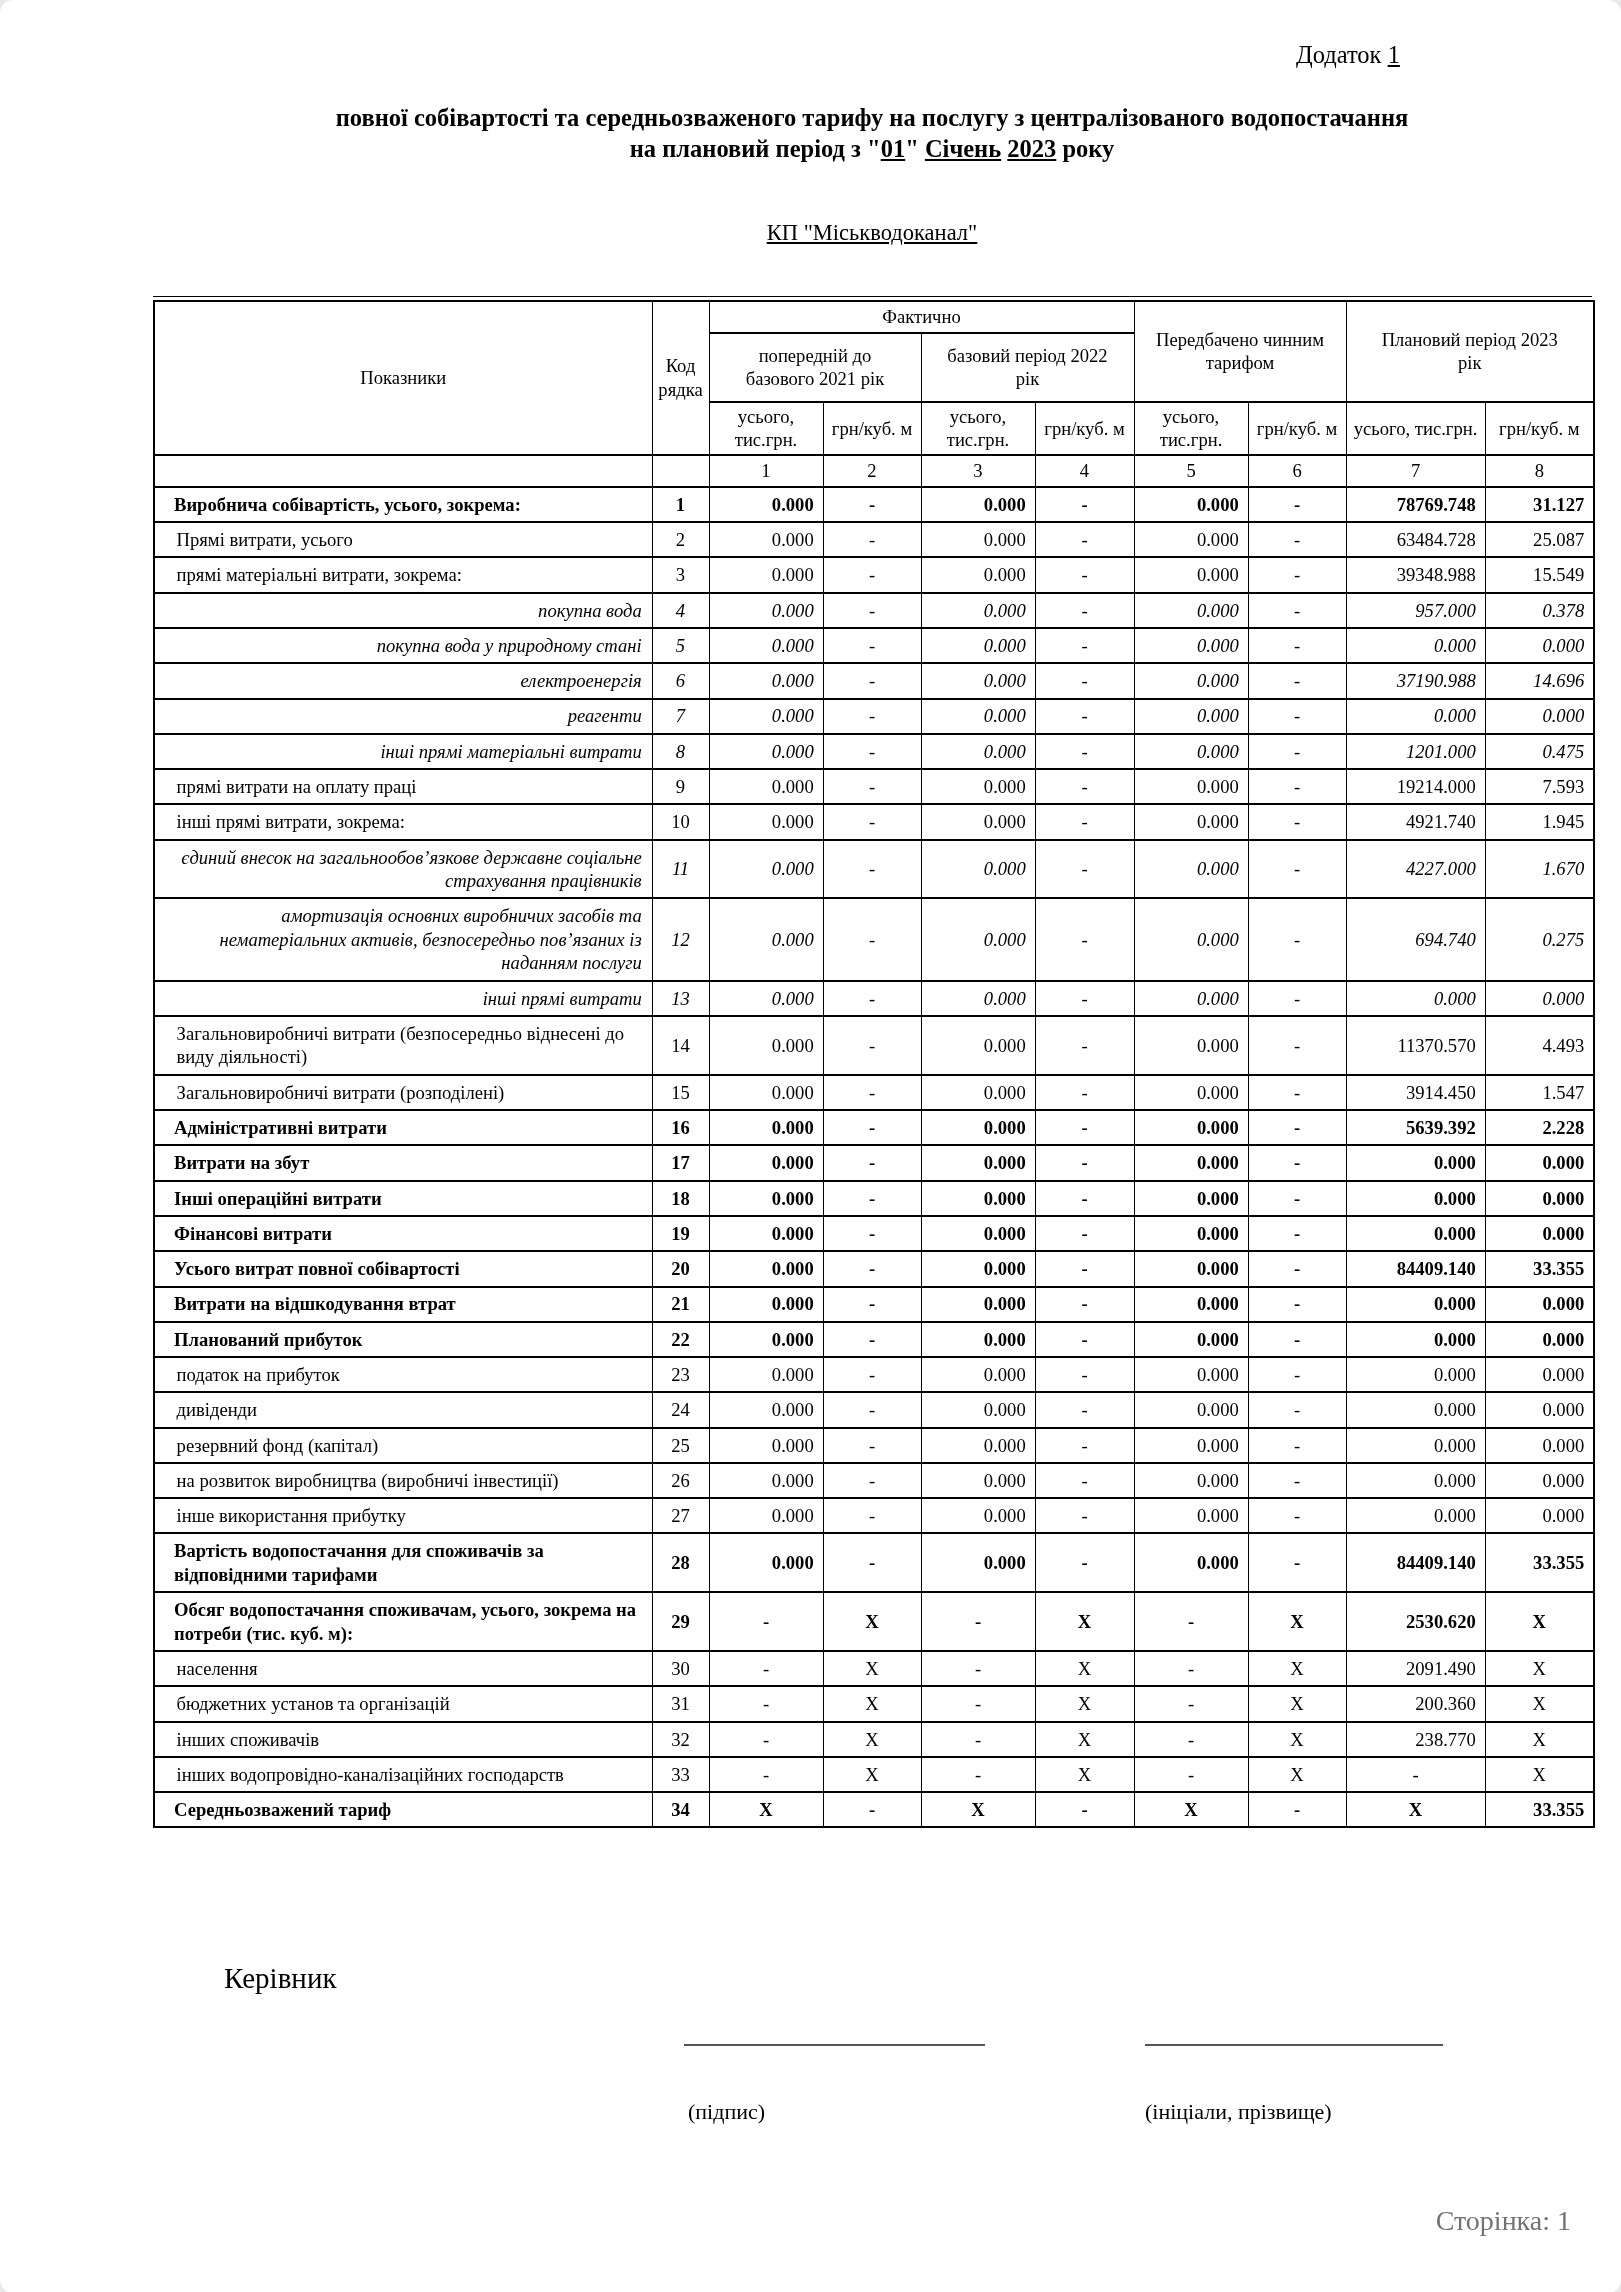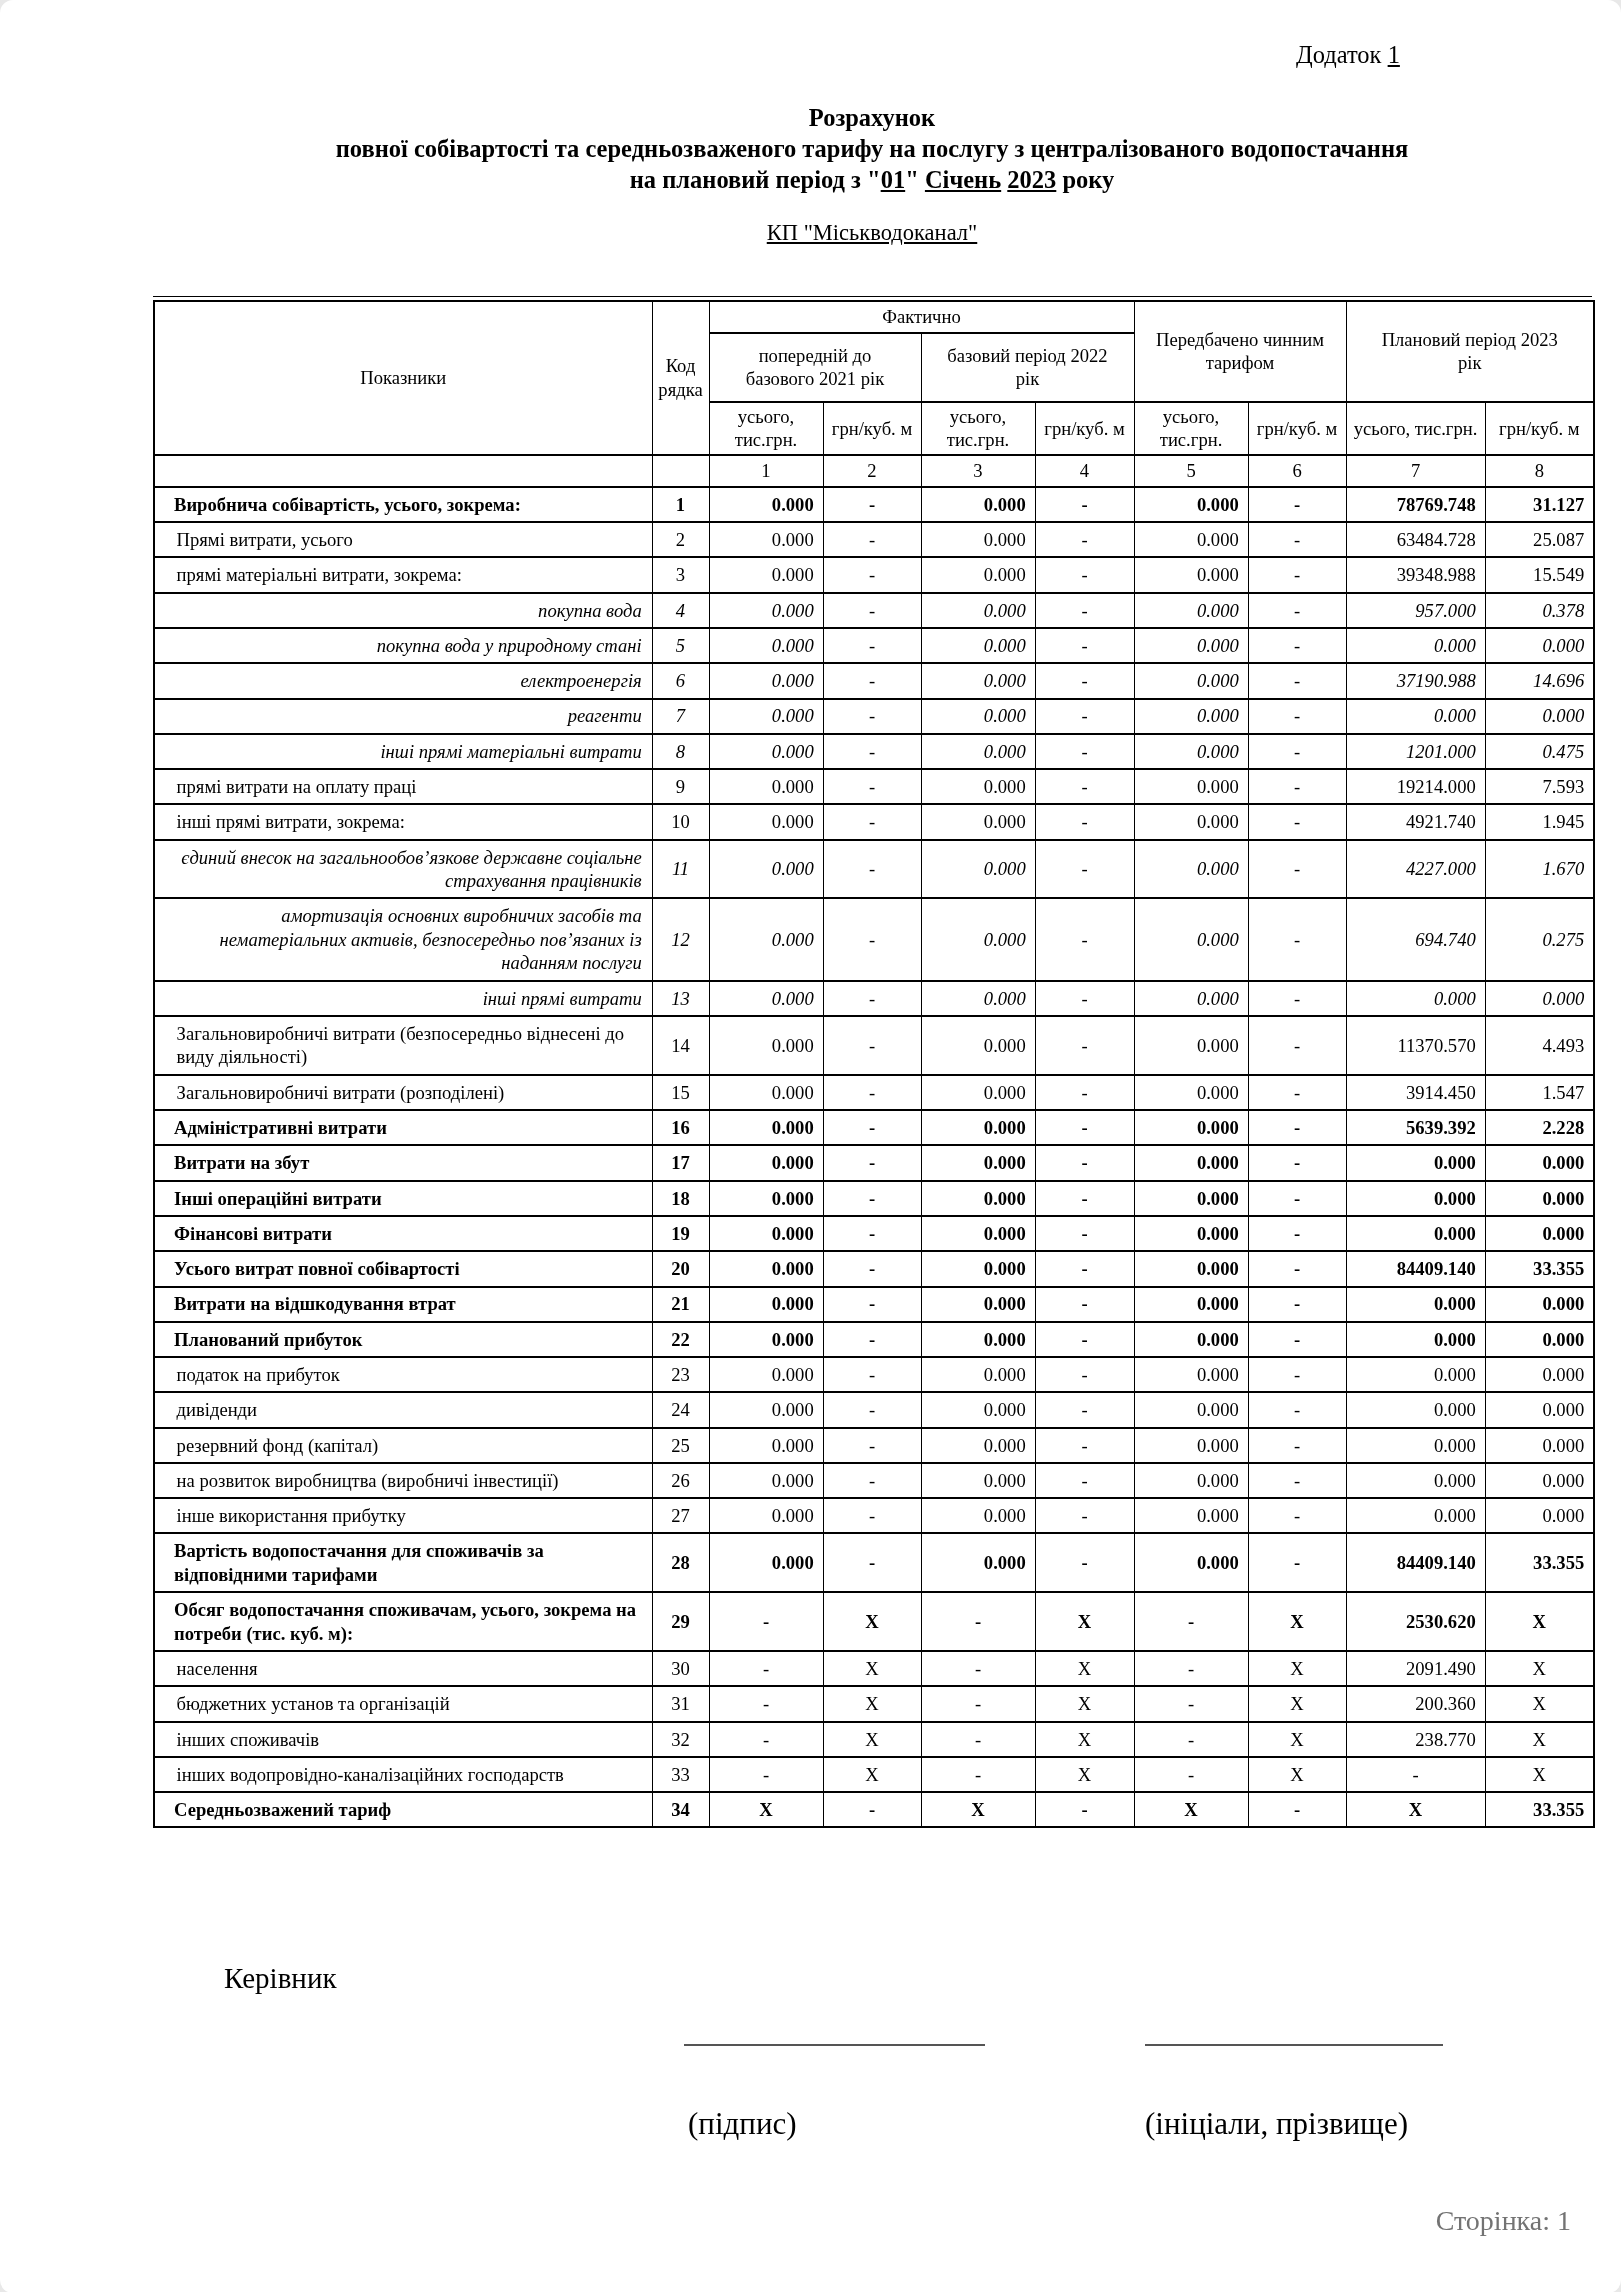--- a/index.html
+++ b/index.html
@@ -89,21 +89,21 @@
   tr.bold td.rl { padding-left: 19px; }
   tr.ital td { font-style: italic; }
   tr.ital td.rl { text-align: right; padding-right: 9.8px; padding-left: 11.8px; }
 
   
   .signature { position: absolute; top: 1962px; left: 0; width: 100%; height: 235px; }
   .sig-role  { position: absolute; left: 224px; top: 0; font-size: 29px; }
   .sig-line  { position: absolute; top: 82px; border-top: 2px solid #555; }
   .sig-line.l1 { left: 684px;  width: 301px; }
   .sig-line.l2 { left: 1145px; width: 298px; }
-  .sig-cap { position: absolute; top: 144px; font-size: 31px; }
+  .sig-cap { position: absolute; top: 137px; font-size: 22px; }
   .sig-cap.c1 { left: 688px; }
   .sig-cap.c2 { left: 1145px; }
 
   
   .pagenum {
     position: absolute;
     top: 2205px;
     right: 50px;
     font-size: 28px;
     color: #737373;
@@ -114,21 +114,20 @@
 <body>
 
 <div class="page">
 
   <div class="annex">
     <span>Додаток</span>
     <u>1</u>
   </div>
 
   <div class="titles">
-    <div>Розрахунок</div>
     <div>повної собівартості та середньозваженого тарифу на послугу з централізованого водопостачання</div>
     <div><span>на плановий період з "</span><u>01</u><span>" </span><u>Січень</u><span> </span><u>2023</u><span> року</span></div>
   </div>
 
   <div class="licensee">
     <div class="lic-name">КП "Міськводоканал"</div>
   </div>
 
   <div class="table-wrap">
     <table class="tariff">

